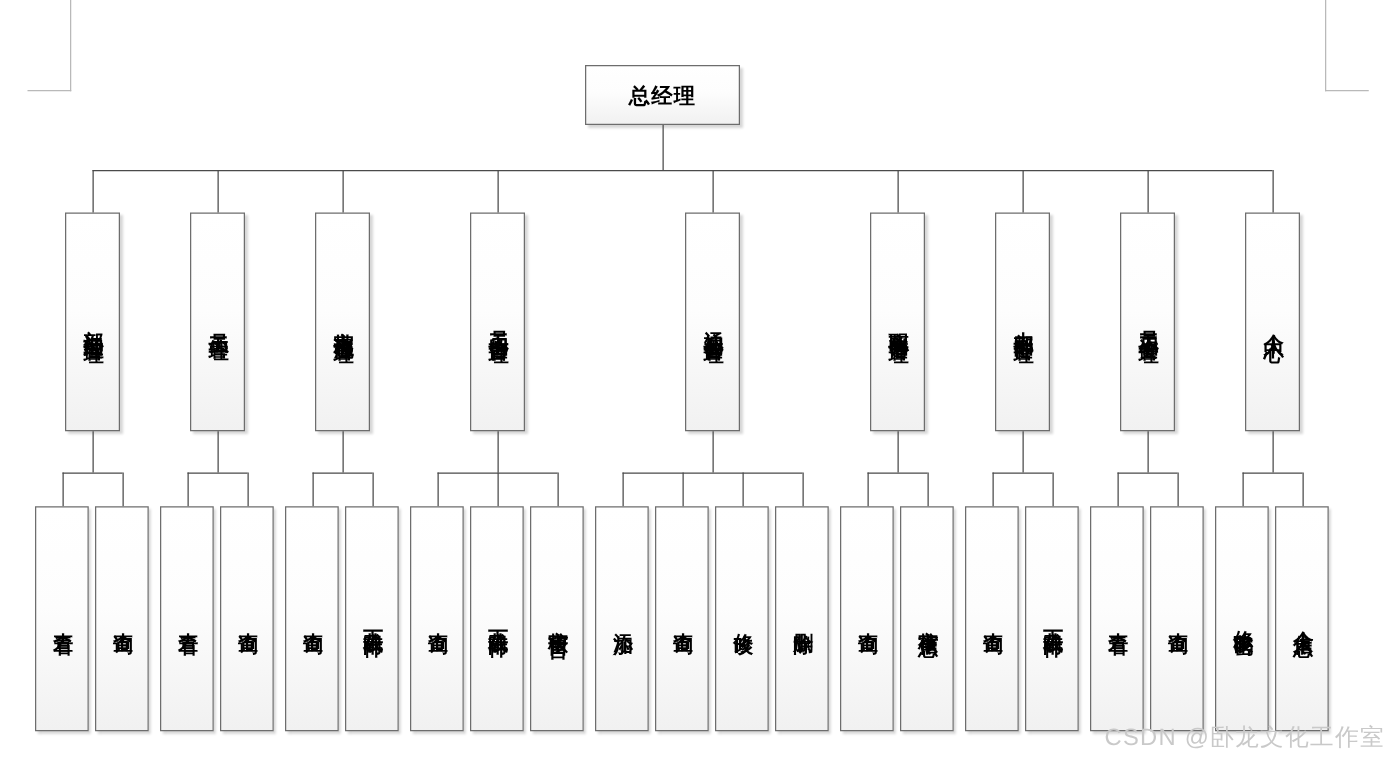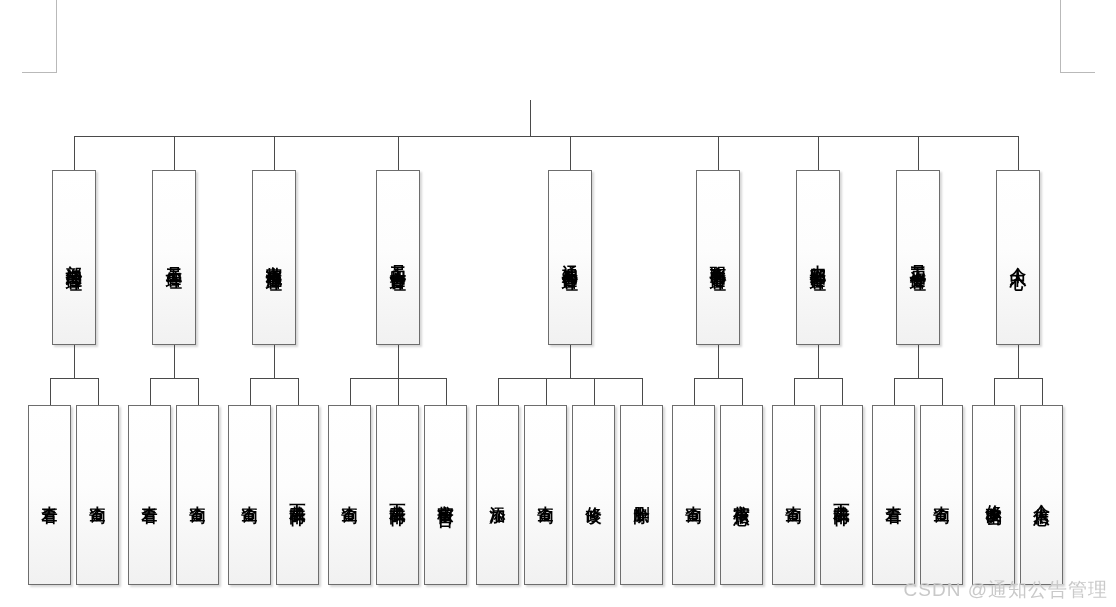--- a/index.html
+++ b/index.html
@@ -82,20 +82,23 @@
   }
 </style>
 </head>
 <body>
 
 <div id="canvas">
 
   <div class="corner tl"></div>
   <div class="corner tr"></div>
 
+  <div class="node root" id="root-node" style="left: 468px; top: 52px; width: 124px; height: 48px;">
+    <span>总经理</span>
+  </div>
 
   <div id="layers">
       <div class="node vert lvl2" style="left: 52px; top: 170px; width: 44px; height: 175px;">
         <span>部门经理管理</span>
       </div>
       <div class="ln v" style="left: 74px; top: 345px; height: 33px;"></div>
       <div class="ln h" style="left: 49.5px; top: 378px; width: 48px;"></div>
       <div class="ln v" style="left: 49.5px; top: 378px; height: 27px;"></div>
       <div class="node vert leaf" style="left: 28px; top: 405px; width: 43px; height: 180px;">
         <span>查看</span>
@@ -226,14 +229,14 @@
       <div class="ln v" style="left: 174px; top: 136px; height: 34px;"></div>
       <div class="ln v" style="left: 274px; top: 136px; height: 34px;"></div>
       <div class="ln v" style="left: 398px; top: 136px; height: 34px;"></div>
       <div class="ln v" style="left: 570px; top: 136px; height: 34px;"></div>
       <div class="ln v" style="left: 718px; top: 136px; height: 34px;"></div>
       <div class="ln v" style="left: 818px; top: 136px; height: 34px;"></div>
       <div class="ln v" style="left: 918px; top: 136px; height: 34px;"></div>
       <div class="ln v" style="left: 1018px; top: 136px; height: 34px;"></div>
     </div>
 
-  <div id="watermark">CSDN @通知公告管理</div>
+  <div id="watermark">CSDN @卧龙文化工作室</div>
 </div>
 
 </body></html>

